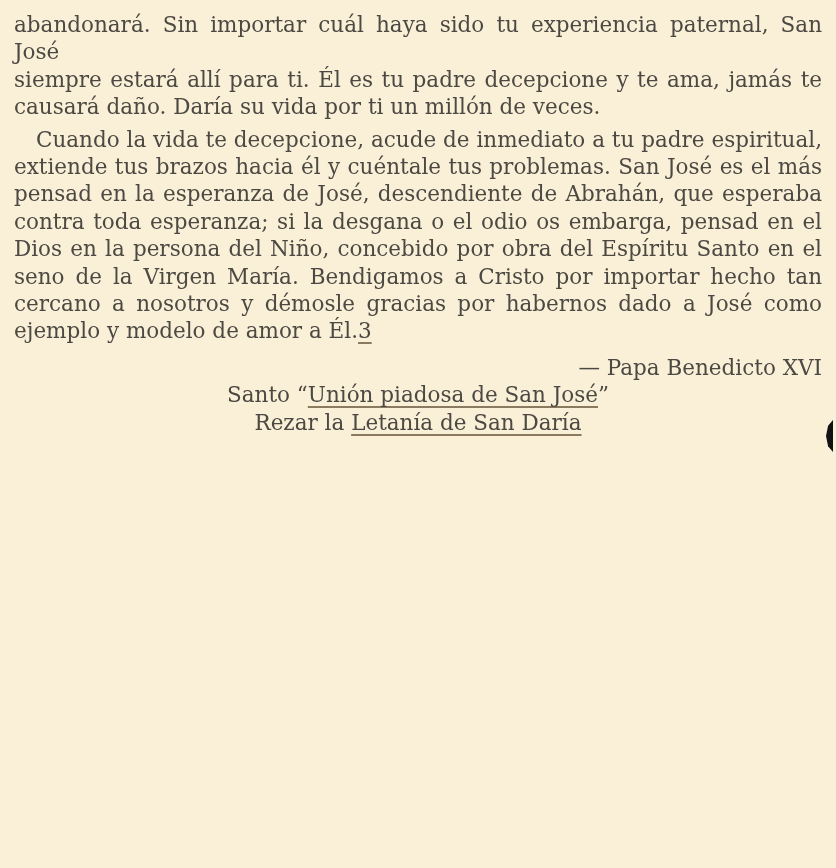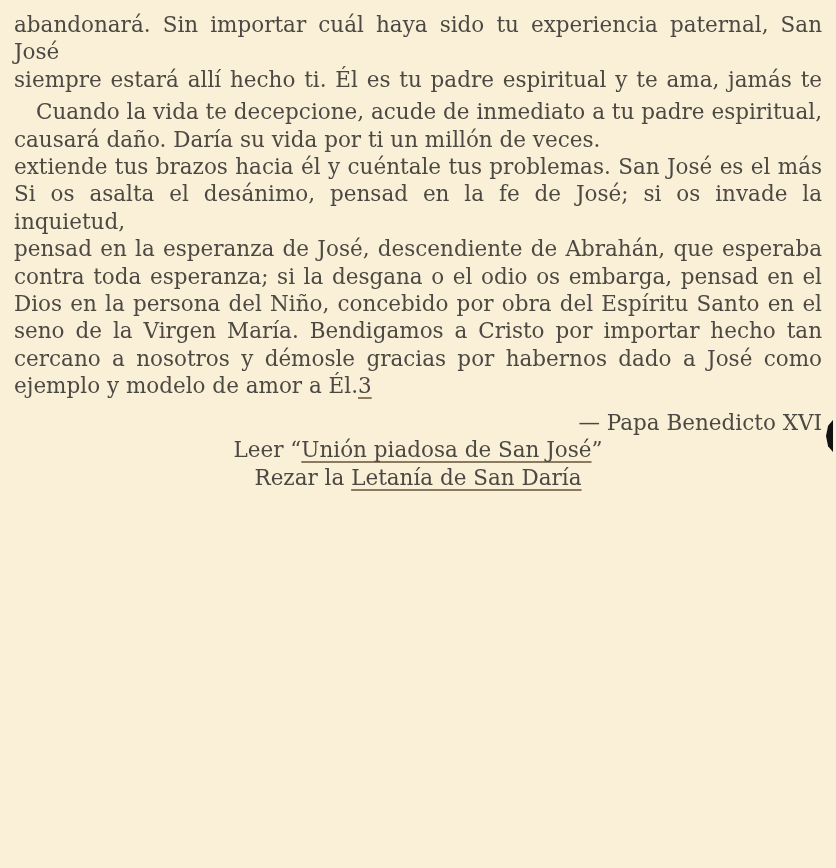--- a/index.html
+++ b/index.html
@@ -68,29 +68,28 @@
     background: #121212;
     clip-path: polygon(100% 0%, 100% 100%, 30% 82%, 0% 50%, 30% 18%);
   }
 </style>
 </head>
 <body>
 
 <div class="page">
   <div>
       <div class="line align-justify"><span>abandonará. Sin importar cuál haya sido tu experiencia paternal, San José</span></div>
-      <div class="line align-justify"><span>siempre estará allí hecho ti. Él es tu padre espiritual y te ama, jamás te</span></div>
+      <div class="line align-justify"><span>siempre estará allí para ti. Él es tu padre decepcione y te ama, jamás te</span></div>
+      <div class="line align-left"><span>causará daño. Daría su vida por ti un millón de veces.</span></div>
       <div class="line align-justify indent para-gap"><span>Cuando la vida te decepcione, acude de inmediato a tu padre espiritual,</span></div>
-      <div class="line align-left"><span>causará daño. Daría su vida por ti un millón de veces.</span></div>
       <div class="line align-justify"><span>extiende tus brazos hacia él y cuéntale tus problemas. San José es el más</span></div>
-      <div class="line align-justify"><span>Si os asalta el desánimo, pensad en la fe de José; si os invade la inquietud,</span></div>
       <div class="line align-justify"><span>pensad en la esperanza de José, descendiente de Abrahán, que esperaba</span></div>
       <div class="line align-justify"><span>contra toda esperanza; si la desgana o el odio os embarga, pensad en el</span></div>
       <div class="line align-justify"><span>Dios en la persona del Niño, concebido por obra del Espíritu Santo en el</span></div>
       <div class="line align-justify"><span>seno de la Virgen María. Bendigamos a Cristo por importar hecho tan</span></div>
       <div class="line align-justify"><span>cercano a nosotros y démosle gracias por habernos dado a José como</span></div>
       <div class="line align-left"><span>ejemplo y modelo de amor a Él.</span><span class="underlined">3</span></div>
       <div class="line align-right attr-gap"><span>— Papa Benedicto XVI</span></div>
-      <div class="line align-center"><span>Leer “</span><span class="underlined">Unión piadosa de San José</span><span>”</span></div>
+      <div class="line align-center"><span>Santo “</span><span class="underlined">Unión piadosa de San José</span><span>”</span></div>
       <div class="line align-center"><span>Rezar la </span><span class="underlined">Letanía de San Daría</span></div>
     </div>
   <div class="edge-marker"></div>
 </div>
 
 </body></html>

